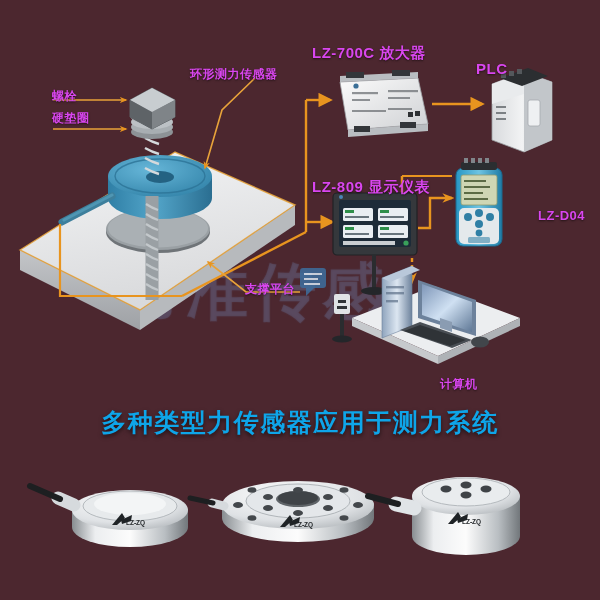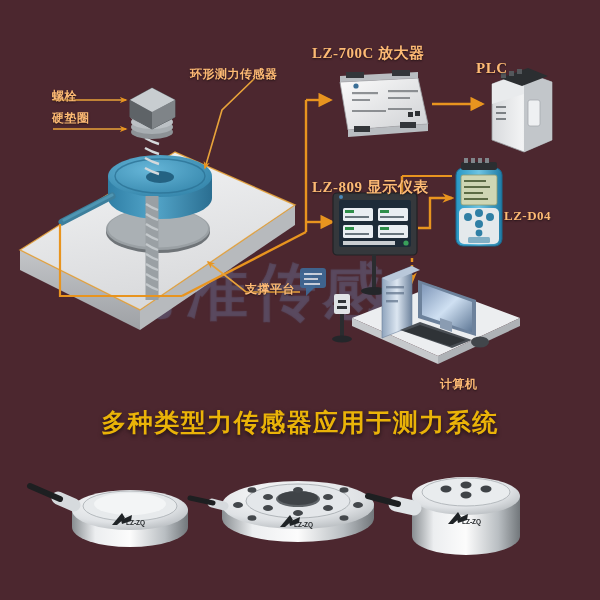--- a/index.html
+++ b/index.html
@@ -5,31 +5,30 @@
   * { box-sizing: border-box; margin:0; padding:0; }
   body {
     width:600px; height:600px; overflow:hidden;
     background:#4c272f;
     font-family:"Liberation Sans", sans-serif;
     position:relative;
   }
   #stage { position:absolute; inset:0; }
   svg.layer { position:absolute; left:0; top:0; width:600px; height:600px; overflow:visible; }
   .lbl {
-    position:absolute; color:#fdba74; font-weight:bold;
+    position:absolute; color:#d946ef; font-weight:bold;
     letter-spacing:.5px; white-space:nowrap;
     text-shadow:0 1px 2px rgba(0,0,0,.55);
-    font-family:Liberation Serif, serif;
   }
   .lbl.sm  { font-size:13px; }
   .lbl.md  { font-size:12px; }
   .lbl.lg  { font-size:15px; }
   .headline {
     position:absolute; left:0; right:0; top:406px; text-align:center;
-    color:#eab308; font-size:25px; font-weight:bold; letter-spacing:1.5px;
+    color:#0ea5e9; font-size:25px; font-weight:bold; letter-spacing:1.5px;
     text-shadow:0 2px 4px rgba(0,0,0,.6);
   }
   .wm {
     position:absolute; left:118px; top:250px;
     font-size:62px; font-weight:bold; letter-spacing:6px;
     color:rgba(120,160,220,.17);
     text-shadow:0 0 2px rgba(140,180,235,.12);
     pointer-events:none; user-select:none;
   }
 </style>
@@ -418,19 +417,19 @@
   <div class="lbl md" style="left:190px; top:66px;">环形测力传感器</div>
 
   <div class="lbl md" style="left:245px; top:281px;">支撑平台</div>
 
   <div class="lbl lg" style="left:312px; top:44px;">LZ-700C 放大器</div>
 
   <div class="lbl lg" style="left:476px; top:60px;">PLC</div>
 
   <div class="lbl lg" style="left:312px; top:166px;margin-top:12px;">LZ-809 显示仪表</div>
 
-  <div class="lbl sm" style="left:504px; top:208px;">LZ-D04</div>
+  <div class="lbl sm" style="left:538px; top:208px;">LZ-D04</div>
 
   <div class="lbl md" style="left:440px; top:376px;">计算机</div>
 
   <div class="headline">多种类型力传感器应用于测力系统</div>
 
 </div>
 
 </body></html>

